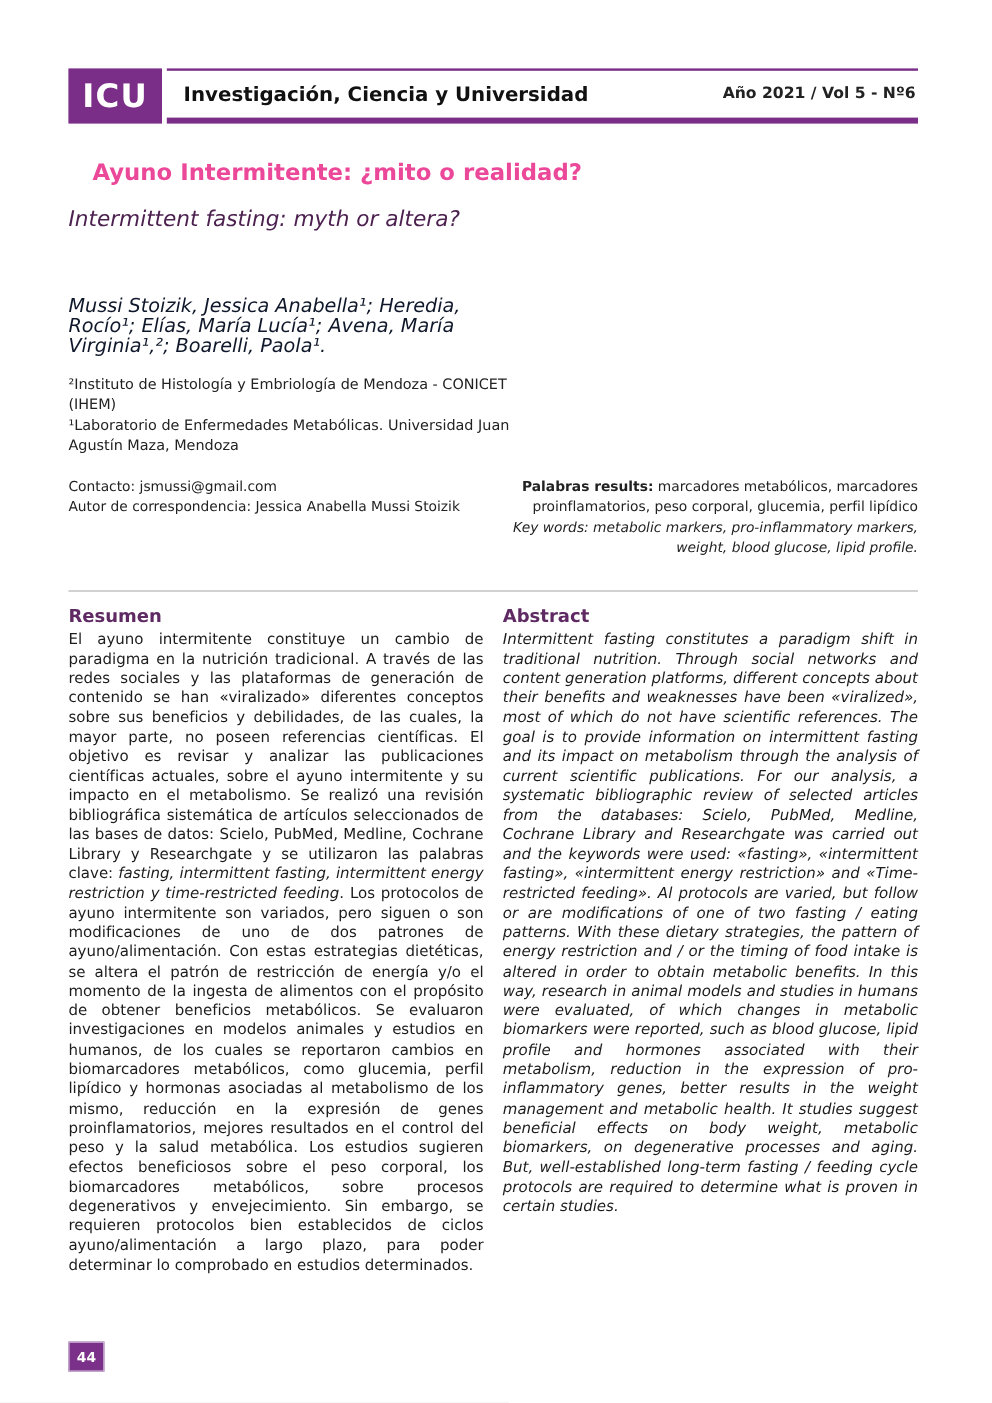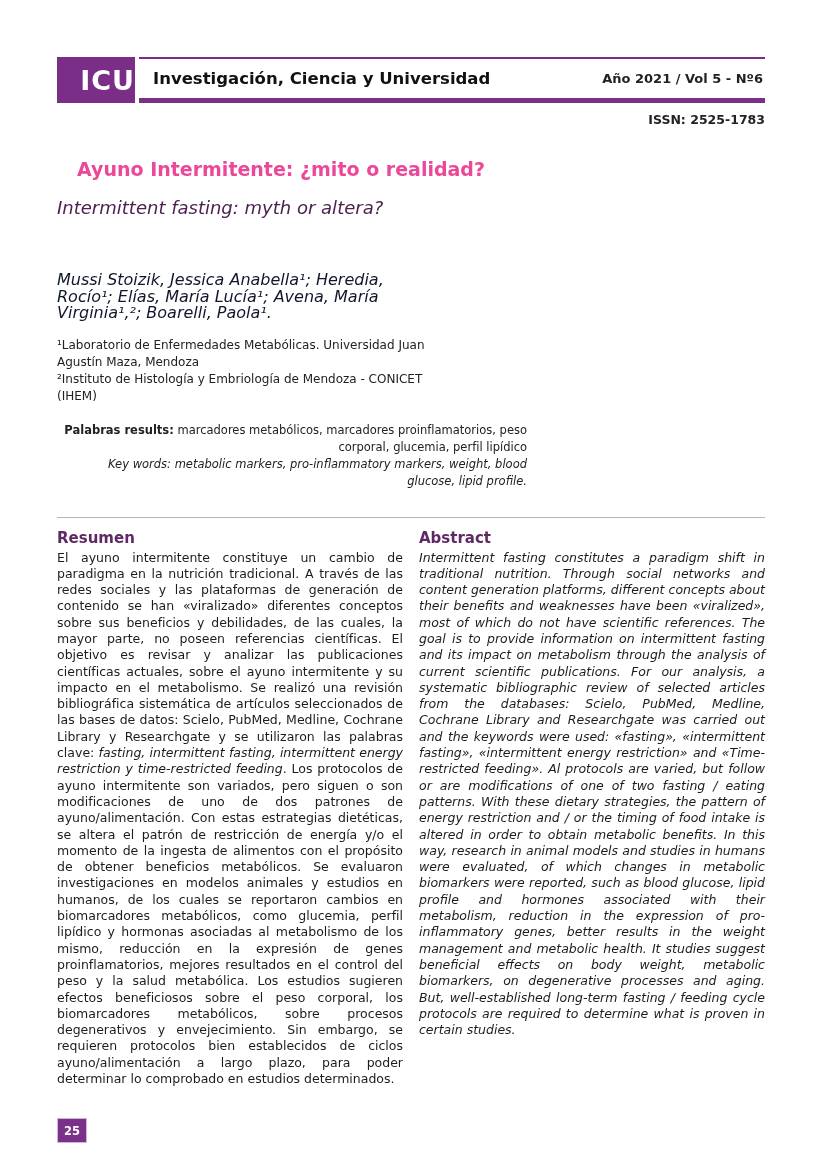--- a/index.html
+++ b/index.html
@@ -11,21 +11,21 @@
     color:#1c1c1c;
     overflow:hidden;
     margin:0 auto;
   }
   .content{position:absolute;left:57px;right:62px;top:0;}
 
   
   .header{display:flex;margin-top:57px;}
   .logo-box{
     flex:none;width:78px;height:46px;background:#7B2E88;
-    display:flex;align-items:center;justify-content:flex-end;
+    display:flex;align-items:center;justify-content:center;
     margin-right:4px;
   }
   .logo-box span{color:#fff;font-weight:bold;font-size:27px;letter-spacing:1px;}
   .header-band{
     flex:1;box-sizing:border-box;height:46px;
     border-top:2px solid #7B2E88;border-bottom:5px solid #7B2E88;
     display:flex;align-items:center;justify-content:space-between;
     padding:0 2px 0 14px;
     gap:44px;
   }
@@ -89,33 +89,36 @@
     <div class="header">
       <div class="logo-box">
         <span>ICU</span>
       </div>
       <div class="header-band">
         <span class="journal-name">Investigación, Ciencia y Universidad</span>
         <span class="issue-info">Año 2021 / Vol 5 - Nº6</span>
       </div>
     </div>
 
-    <div class="issn-row">ISSN: 2525-1783</div>
 
 
     <div class="title-es">Ayuno Intermitente: ¿mito o realidad?</div>
     <div class="title-en" lang="en">Intermittent fasting: myth or altera?</div>
 
     <div class="authors">Mussi Stoizik, Jessica Anabella¹; Heredia, Rocío¹; Elías, María Lucía¹; Avena, María Virginia¹,²; Boarelli, Paola¹.</div>
     <div class="affiliations">
+      <div>²Instituto de Histología y Embriología de Mendoza - CONICET (IHEM)</div>
       <div>¹Laboratorio de Enfermedades Metabólicas. Universidad Juan Agustín Maza, Mendoza</div>
-      <div>²Instituto de Histología y Embriología de Mendoza - CONICET (IHEM)</div>
     </div>
 
     <div class="meta-row">
+      <div class="contact">
+        <div>Contacto: jsmussi@gmail.com</div>
+        <div>Autor de correspondencia: Jessica Anabella Mussi Stoizik</div>
+      </div>
       <div class="keywords">
         <span class="kw-es"><span class="kw-label">Palabras results:</span><span> marcadores metabólicos, marcadores proinflamatorios, peso corporal, glucemia, perfil lipídico</span></span>
         <br>
         <span class="kw-en" lang="en"><span class="kw-label">Key words:</span><span> metabolic markers, pro-inflammatory markers, weight, blood glucose, lipid profile.</span></span>
       </div>
     </div>
 
     <div class="divider"></div>
 
     <div class="columns">
@@ -125,15 +128,15 @@
       </div>
       <div class="col" lang="en">
         <h2 class="col-heading">Abstract</h2>
         <p class="col-body italic">Intermittent fasting constitutes a paradigm shift in traditional nutrition. Through social networks and content generation platforms, different concepts about their benefits and weaknesses have been «viralized», most of which do not have scientific references. The goal is to provide information on intermittent fasting and its impact on metabolism through the analysis of current scientific publications. For our analysis, a systematic bibliographic review of selected articles from the databases: Scielo, PubMed, Medline, Cochrane Library and Researchgate was carried out and the keywords were used: «fasting», «intermittent fasting», «intermittent energy restriction» and «Time-restricted feeding». Al protocols are varied, but follow or are modifications of one of two fasting / eating patterns. With these dietary strategies, the pattern of energy restriction and / or the timing of food intake is altered in order to obtain metabolic benefits. In this way, research in animal models and studies in humans were evaluated, of which changes in metabolic biomarkers were reported, such as blood glucose, lipid profile and hormones associated with their metabolism, reduction in the expression of pro-inflammatory genes, better results in the weight management and metabolic health. It studies suggest beneficial effects on body weight, metabolic biomarkers, on degenerative processes and aging. But, well-established long-term fasting / feeding cycle protocols are required to determine what is proven in certain studies.</p>
       </div>
     </div>
 
   </div>
 
   <div class="page-badge">
-    <span>25</span>
+    <span>44</span>
   </div>
 </div>
 
 </body></html>

